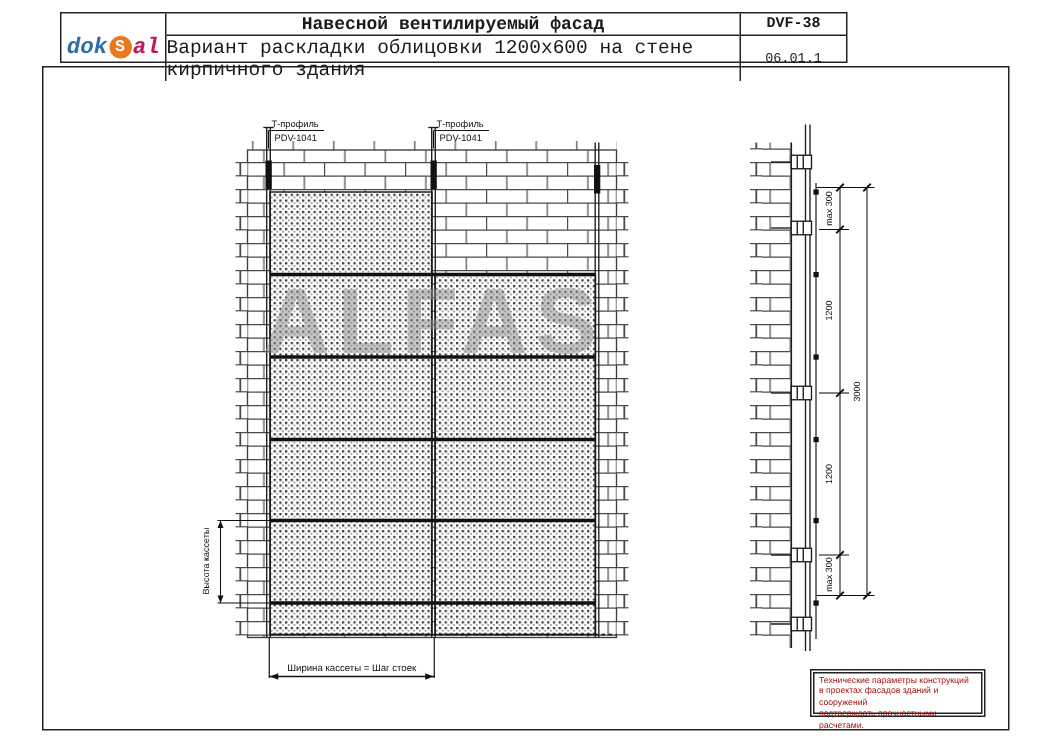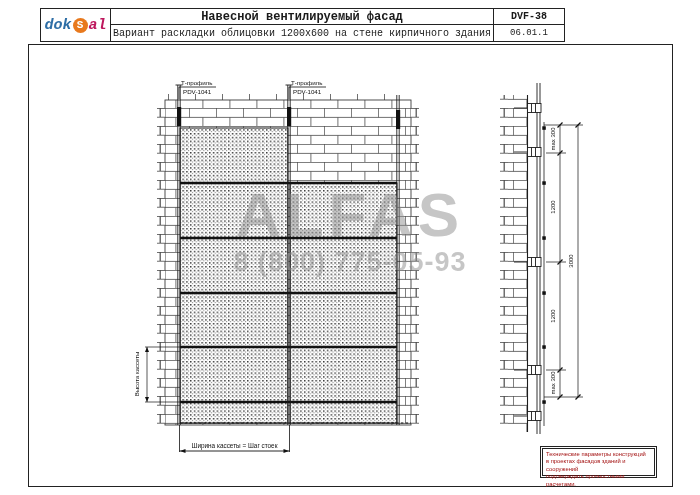--- a/index.html
+++ b/index.html
@@ -9,35 +9,35 @@
   #titleblock{position:absolute;left:40px;top:8px;width:525px;height:34px;
     border:1.4px solid #222;box-sizing:border-box;display:grid;
     grid-template-columns:70px 1fr 71px;grid-template-rows:1fr 1fr;background:#fff;z-index:5;font-family:Liberation Mono, monospace;}
   .cell{display:flex;align-items:center;justify-content:center;box-sizing:border-box;}
   #logoCell{grid-row:1/3;border-right:1.2px solid #222;font-style:italic;font-weight:bold;font-size:15px;}
   .logo-dok{color:#2e6ea6;}
   .logo-al{color:#be185d;}
   .logo-s{display:inline-flex;align-items:center;justify-content:center;width:15px;height:15px;
     border-radius:50%;background:#e8791d;color:#fff;font-size:11px;font-style:normal;margin:0 1px;}
   #titleCell{grid-row:1;grid-column:2;border-bottom:1.1px solid #222;font-weight:bold;font-size:12px;}
-  #subtitleCell{grid-row:2;grid-column:2;font-size:10px;}
+  #subtitleCell{grid-row:2;grid-column:2;font-size:13px;}
   #codeCell{grid-row:1;grid-column:3;border-left:1.2px solid #222;border-bottom:1.1px solid #222;
     font-weight:bold;font-size:10px;}
   #sheetCell{grid-row:2;grid-column:3;border-left:1.2px solid #222;font-size:9px;text-align:center;}
   
   #mainframe{position:absolute;left:28px;top:44px;width:645px;height:443px;
     border:1.4px solid #222;box-sizing:border-box;background:#fff;z-index:1;}
   
   #drawing{position:absolute;left:0;top:0;width:700px;height:495px;z-index:2;}
   text{font-family:"Liberation Sans",sans-serif;fill:#111;}
   .lbl{font-size:6.2px;}
   .dimtxt{font-size:6.4px;}
   .dimrot{font-size:6px;}
   
-  #watermark{position:absolute;left:175px;top:183px;width:350px;text-align:center;
+  #watermark{position:absolute;left:175px;top:183px;width:350px;text-align:left;
     z-index:3;color:#8f8f8f;opacity:0.5;font-weight:bold;pointer-events:none;}
   #wm1{font-size:62px;line-height:64px;letter-spacing:5px;}
   #wm2{font-size:27px;line-height:30px;letter-spacing:1px;}
   
   #notebox{position:absolute;left:540px;top:446px;width:117px;height:32px;z-index:4;
     border:1.3px solid #222;background:#fff;box-sizing:border-box;padding:1px;}
   #notebox .inner{border:0.8px solid #222;width:100%;height:100%;box-sizing:border-box;
     padding:2px 3px;color:#a31111;font-size:5.8px;line-height:7.4px;}
 </style>
 </head>
@@ -227,21 +227,20 @@
           <line x1="575.5" y1="127.5" x2="580.5" y2="122.5"></line>
           <line x1="575.5" y1="399.5" x2="580.5" y2="394.5"></line>
         </g>
       </g>
       <text class="dimrot" text-anchor="middle" x="573" y="261" transform="rotate(-90 573 261)">3000</text>
     </g>
   </svg>
 
   <div id="watermark">
     <div id="wm1">ALFAS</div>
-    <div id="wm2">8 (800) 775-05-93</div>
   </div>
 
   <div id="notebox">
     <div class="inner">
       <div>Технические параметры конструкций</div>
       <div>в проектах фасадов зданий и сооружений</div>
       <div>подтверждать прочностными расчетами.</div>
     </div>
   </div>
 

